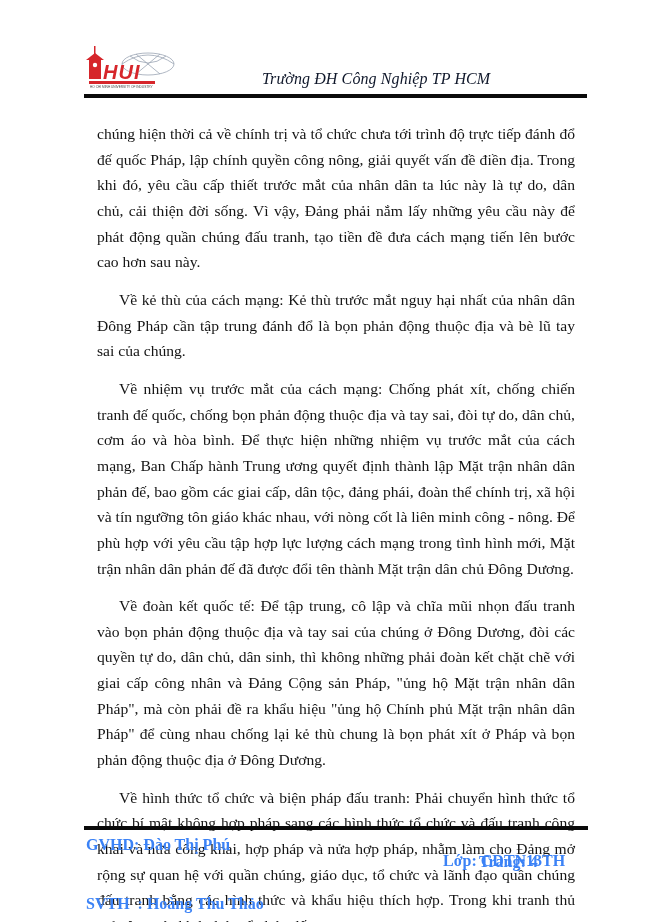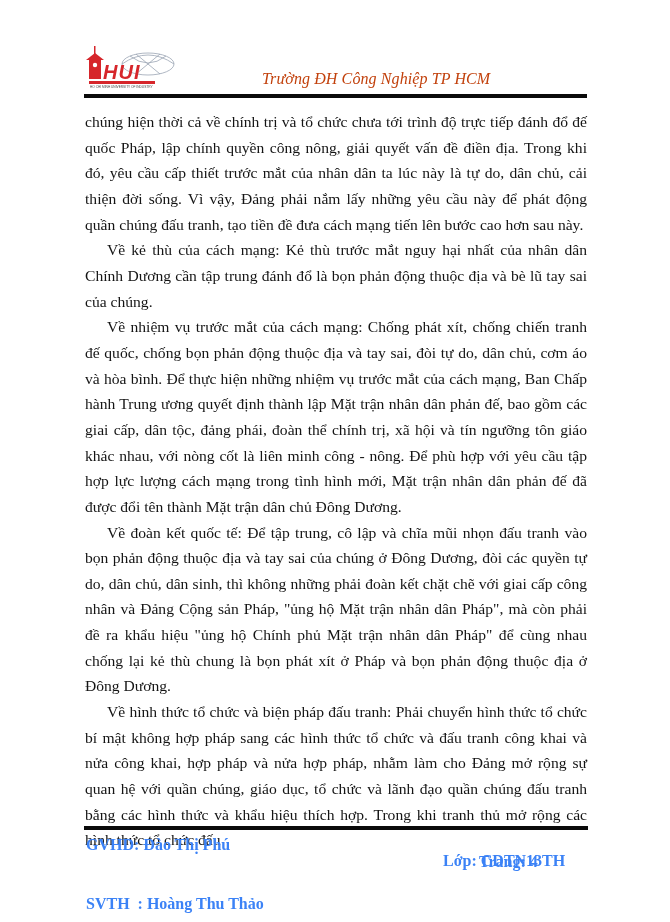--- a/index.html
+++ b/index.html
@@ -1,26 +1,26 @@
 <!DOCTYPE html>
 <html><head>
   <meta charset="utf-8">
   <style>
     html, body { margin: 0; padding: 0; background: #ffffff; }
     body { width: 670px; height: 922px; position: relative; overflow: hidden; font-family: "Liberation Serif", "DejaVu Serif", serif; color: #141414; }
     .page { position: absolute; left: 0; top: 0; width: 670px; height: 758px; background: #fff; }
 
     
     .logo { position: absolute; left: 86px; top: 44px; width: 96px; height: 46px; }
-    .header-title { position: absolute; left: 262px; top: 70px; font-style: italic; font-size: 16px; color: #c2410c; white-space: nowrap; letter-spacing: 0.1px; }
+    .header-title { position: absolute; left: 262px; top: 70px; font-style: italic; font-size: 16px; color: #0f172a; white-space: nowrap; letter-spacing: 0.1px; }
     .header-rule { position: absolute; left: 84px; top: 94px; width: 503px; height: 4px; background: #0a0a0a; }
 
     
     .content { position: absolute; left: 85px; top: 109px; width: 502px; font-size: 15.6px; line-height: 25.65px; text-align: justify; }
-    .content p { margin: 0; text-indent: 0; }
+    .content p { margin: 12px; text-indent: 0; }
     .content p.indent { text-indent: 22px; }
 
     
     .footer-rule { position: absolute; left: 84px; top: 826px; width: 504px; height: 4px; background: #0a0a0a; }
     .footer-line { position: absolute; font-weight: bold; font-size: 16px; white-space: nowrap; color: #3b82f6; }
     .f-gvhd { left: 86px; top: 836px; }
     .f-svth { left: 86px; top: 895px; }
     .f-lop { left: 443px; top: 836px; margin-top: 16px; }
     .f-trang { left: 479px; top: 853px; }
   </style>
@@ -50,21 +50,21 @@
       <text x="17" y="35" font-family="Liberation Sans, DejaVu Sans, sans-serif" font-weight="bold" font-style="italic" font-size="20" fill="#d6262b" letter-spacing="1">HUI</text>
       <rect x="3" y="37" width="66" height="3" fill="#d6262b"></rect>
       <text x="4" y="44" font-family="Liberation Sans, DejaVu Sans, sans-serif" font-size="3.2" fill="#444">HO CHI MINH UNIVERSITY OF INDUSTRY</text>
     </svg>
   </div>
   <div class="header-title">Trường ĐH Công Nghiệp TP HCM</div>
   <div class="header-rule"></div>
 
   <div class="content">
     <p>chúng hiện thời cả về chính trị và tổ chức chưa tới trình độ trực tiếp đánh đổ đế quốc Pháp, lập chính quyền công nông, giải quyết vấn đề điền địa. Trong khi đó, yêu cầu cấp thiết trước mắt của nhân dân ta lúc này là tự do, dân chủ, cải thiện đời sống. Vì vậy, Đảng phải nắm lấy những yêu cầu này để phát động quần chúng đấu tranh, tạo tiền đề đưa cách mạng tiến lên bước cao hơn sau này.</p>
-    <p class="indent">Về kẻ thù của cách mạng: Kẻ thù trước mắt nguy hại nhất của nhân dân Chính Dương cần tập trung đánh đổ là bọn phản động thuộc địa và bè lũ tay sai của chúng.</p>
+    <p class="indent">Về kẻ thù của cách mạng: Kẻ thù trước mắt nguy hại nhất của nhân dân Đông Pháp cần tập trung đánh đổ là bọn phản động thuộc địa và bè lũ tay sai của chúng.</p>
     <p class="indent">Về nhiệm vụ trước mắt của cách mạng: Chống phát xít, chống chiến tranh đế quốc, chống bọn phản động thuộc địa và tay sai, đòi tự do, dân chủ, cơm áo và hòa bình. Để thực hiện những nhiệm vụ trước mắt của cách mạng, Ban Chấp hành Trung ương quyết định thành lập Mặt trận nhân dân phản đế, bao gồm các giai cấp, dân tộc, đảng phái, đoàn thể chính trị, xã hội và tín ngưỡng tôn giáo khác nhau, với nòng cốt là liên minh công - nông. Để phù hợp với yêu cầu tập hợp lực lượng cách mạng trong tình hình mới, Mặt trận nhân dân phản đế đã được đổi tên thành Mặt trận dân chủ Đông Dương.</p>
     <p class="indent">Về đoàn kết quốc tế: Để tập trung, cô lập và chĩa mũi nhọn đấu tranh vào bọn phản động thuộc địa và tay sai của chúng ở Đông Dương, đòi các quyền tự do, dân chủ, dân sinh, thì không những phải đoàn kết chặt chẽ với giai cấp công nhân và Đảng Cộng sản Pháp, "ủng hộ Mặt trận nhân dân Pháp", mà còn phải đề ra khẩu hiệu "ủng hộ Chính phủ Mặt trận nhân dân Pháp" để cùng nhau chống lại kẻ thù chung là bọn phát xít ở Pháp và bọn phản động thuộc địa ở Đông Dương.</p>
     <p class="indent">Về hình thức tổ chức và biện pháp đấu tranh: Phải chuyển hình thức tổ chức bí mật không hợp pháp sang các hình thức tổ chức và đấu tranh công khai và nửa công khai, hợp pháp và nửa hợp pháp, nhằm làm cho Đảng mở rộng sự quan hệ với quần chúng, giáo dục, tổ chức và lãnh đạo quần chúng đấu tranh bằng các hình thức và khẩu hiệu thích hợp. Trong khi tranh thủ mở rộng các hình thức tổ chức đấu</p>
   </div>
 
   <div class="footer-rule"></div>
   <div class="footer-line f-gvhd">
     <span>GVHD: </span><span>Đào Thị Phú</span>
   </div>
   <div class="footer-line f-svth">

